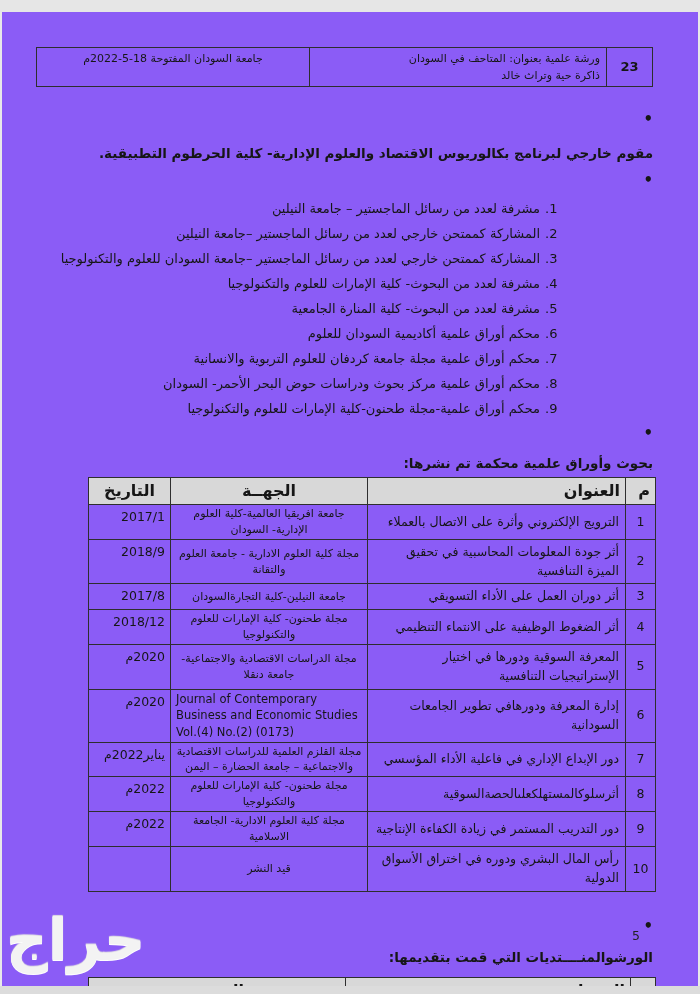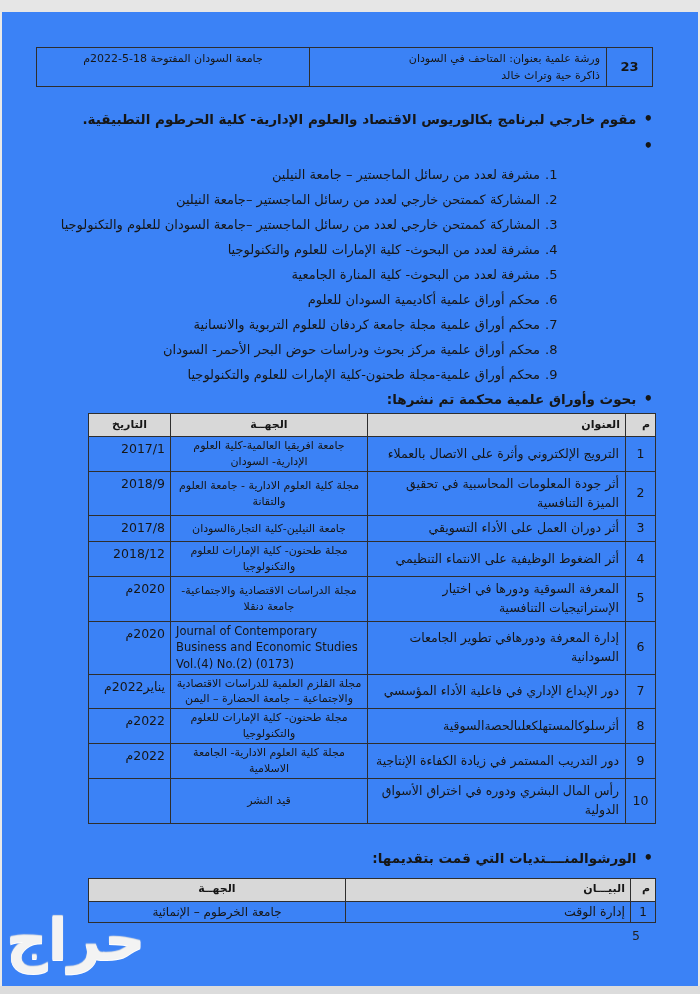--- a/index.html
+++ b/index.html
@@ -5,53 +5,53 @@
   html,body{margin:0;padding:0;}
   body{
     width:700px;height:994px;position:relative;overflow:hidden;
     background:#e9e9e9;
     font-family:"DejaVu Sans","Liberation Sans",sans-serif;
     color:#161616;
     -webkit-font-smoothing:antialiased;
   }
   .page{
     position:absolute;left:2px;right:2px;top:12px;bottom:8px;
-    background:#3b82f6;
+    background:#8b5cf6;
   }
   
   .top-table{
     position:absolute;top:35px;right:45px;width:577px;
     border-collapse:collapse;table-layout:fixed;
   }
   .top-table td{
     border:1px solid #2e2e2e;padding:2px 6px;font-size:11px;line-height:1.55;
   }
   .top-table .c-num{width:33px;text-align:center;font-weight:700;vertical-align:middle;font-size:13px;}
   .top-table .c-title{width:284px;text-align:right;vertical-align:middle;white-space:pre-line;}
   .top-table .c-org{width:260px;text-align:center;vertical-align:top;}
   
   .content{position:absolute;top:94px;right:45px;left:43px;}
   .bullet{
-    display:flex;flex-direction:row;gap:7px;
+    display:flex;flex-direction:column;gap:7px;
     font-weight:700;font-size:13.5px;line-height:27px;
   }
   .bullet .dot::before{content:"•";font-size:15px;}
   .num-list{margin:2px 0 0 0;padding:0 90px 0 0;list-style:none;}
   .num-list li{font-size:13px;line-height:25px;display:flex;gap:5px;}
   .num-list .num{min-width:18px;text-align:left;}
   .pubs-bullet{margin-top:1px;line-height:23px;}
   
   table.grid{
     border-collapse:collapse;table-layout:fixed;width:567px;margin-right:-3px;
   }
   table.grid th,table.grid td{
     border:1px solid #2e2e2e;padding:1px 5px;line-height:1.5;
   }
   table.grid th{
-    background:#d8d8d8;font-size:11px;font-weight:700;height:20px;
+    background:#d8d8d8;font-size:16px;font-weight:700;height:20px;
   }
   .pub-table{margin-top:2px;}
   .pub-table .w-no{width:30px;}
   .pub-table .w-title{width:258px;}
   .pub-table .w-org{width:197px;}
   .pub-table .w-date{width:82px;}
   .pub-table th.h-no{text-align:right;}
   .pub-table th.h-title{text-align:right;}
   .pub-table th.h-org,.pub-table th.h-date{text-align:center;}
   .pub-table td.c-no{text-align:center;vertical-align:middle;font-size:12.5px;}

